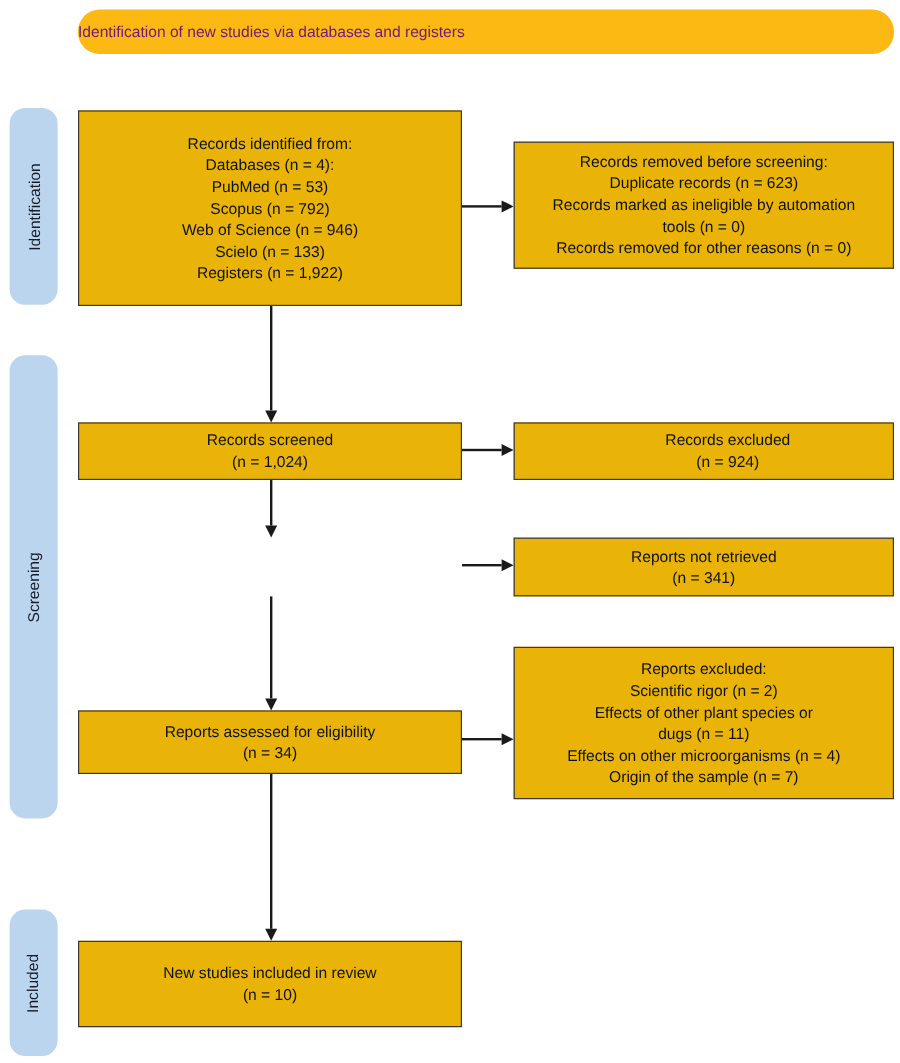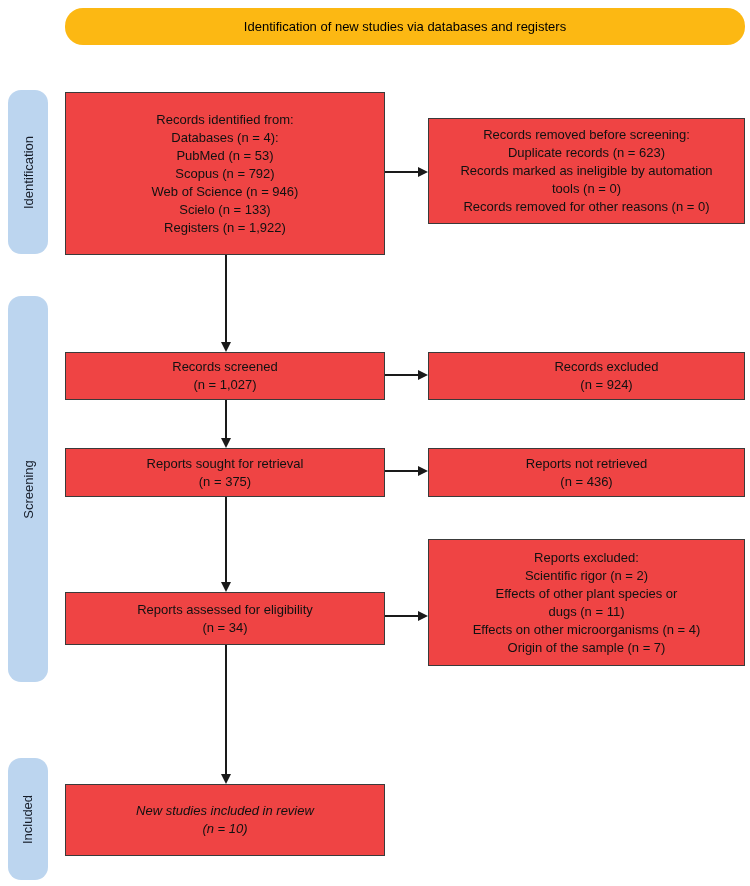--- a/index.html
+++ b/index.html
@@ -3,33 +3,33 @@
 <meta charset="utf-8">
 <style>
   html,body{margin:0;padding:0;background:#ffffff;}
   .canvas{
     position:relative;width:750px;height:886px;background:#ffffff;
     font-family:"Liberation Sans","DejaVu Sans",sans-serif;color:#111;overflow:hidden;
   }
   .banner{
     position:absolute;left:65px;top:8px;width:680px;height:37px;
     background:#FCB813;border-radius:18px;
-    display:flex;align-items:center;justify-content:center;
-    font-size:13px;color:#000000;text-align:center;
+    display:flex;align-items:center;justify-content:flex-start;
+    font-size:13px;color:#701a75;text-align:center;
   }
   .stage{
     position:absolute;left:8px;width:40px;background:#BCD5EF;border-radius:13px;
     display:flex;align-items:center;justify-content:center;
   }
   .stage span{
     transform:rotate(-90deg);white-space:nowrap;
     font-size:13px;color:#151c28;
   }
   .fbox{
-    position:absolute;background:#ef4444;border:1.5px solid #3a3a3a;
+    position:absolute;background:#eab308;border:1.5px solid #3a3a3a;
     box-sizing:border-box;display:flex;align-items:center;justify-content:center;
     text-align:center;font-size:13px;line-height:18px;color:#111;
     padding:3px 8px;white-space:pre-line;
   }
   .varrow{position:absolute;width:2px;background:#1a1a1a;}
   .varrow::after{
     content:"";position:absolute;left:-4.5px;bottom:-10px;
     border-left:5.5px solid transparent;border-right:5.5px solid transparent;
     border-top:10px solid #1a1a1a;
   }
@@ -67,42 +67,40 @@
 Scielo (n = 133)
 Registers (n = 1,922)</div>
 
   <div class="fbox" style="left:428px;top:118px;width:317px;height:106px;">Records removed before screening:
 Duplicate records (n = 623)
 Records marked as ineligible by automation
 tools (n = 0)
 Records removed for other reasons (n = 0)</div>
 
   <div class="fbox" style="left:65px;top:352px;width:320px;height:48px;">Records screened
-(n = 1,027)</div>
+(n = 1,024)</div>
 
   <div class="fbox" style="left:428px;top:352px;width:317px;height:48px;padding-left:48px;">Records excluded
 (n = 924)</div>
 
-  <div class="fbox" style="left:65px;top:448px;width:320px;height:49px;">Reports sought for retrieval
-(n = 375)</div>
 
   <div class="fbox" style="left:428px;top:448px;width:317px;height:49px;">Reports not retrieved
-(n = 436)</div>
+(n = 341)</div>
 
   <div class="fbox" style="left:65px;top:592px;width:320px;height:53px;">Reports assessed for eligibility
 (n = 34)</div>
 
   <div class="fbox" style="left:428px;top:539px;width:317px;height:127px;">Reports excluded:
 Scientific rigor (n = 2)
 Effects of other plant species or
 dugs (n = 11)
 Effects on other microorganisms (n = 4)
 Origin of the sample (n = 7)</div>
 
-  <div class="fbox" style="left:65px;top:784px;width:320px;height:72px;font-style:italic;">New studies included in review
+  <div class="fbox" style="left:65px;top:784px;width:320px;height:72px;">New studies included in review
 (n = 10)</div>
 
   <div class="varrow" style="left:225px;top:255px;height:87px;"></div>
   <div class="varrow" style="left:225px;top:400px;height:38px;"></div>
   <div class="varrow" style="left:225px;top:497px;height:85px;"></div>
   <div class="varrow" style="left:225px;top:645px;height:129px;"></div>
 
   <div class="harrow" style="left:385px;top:171px;width:33px;"></div>
   <div class="harrow" style="left:385px;top:374px;width:33px;"></div>
   <div class="harrow" style="left:385px;top:470px;width:33px;"></div>

